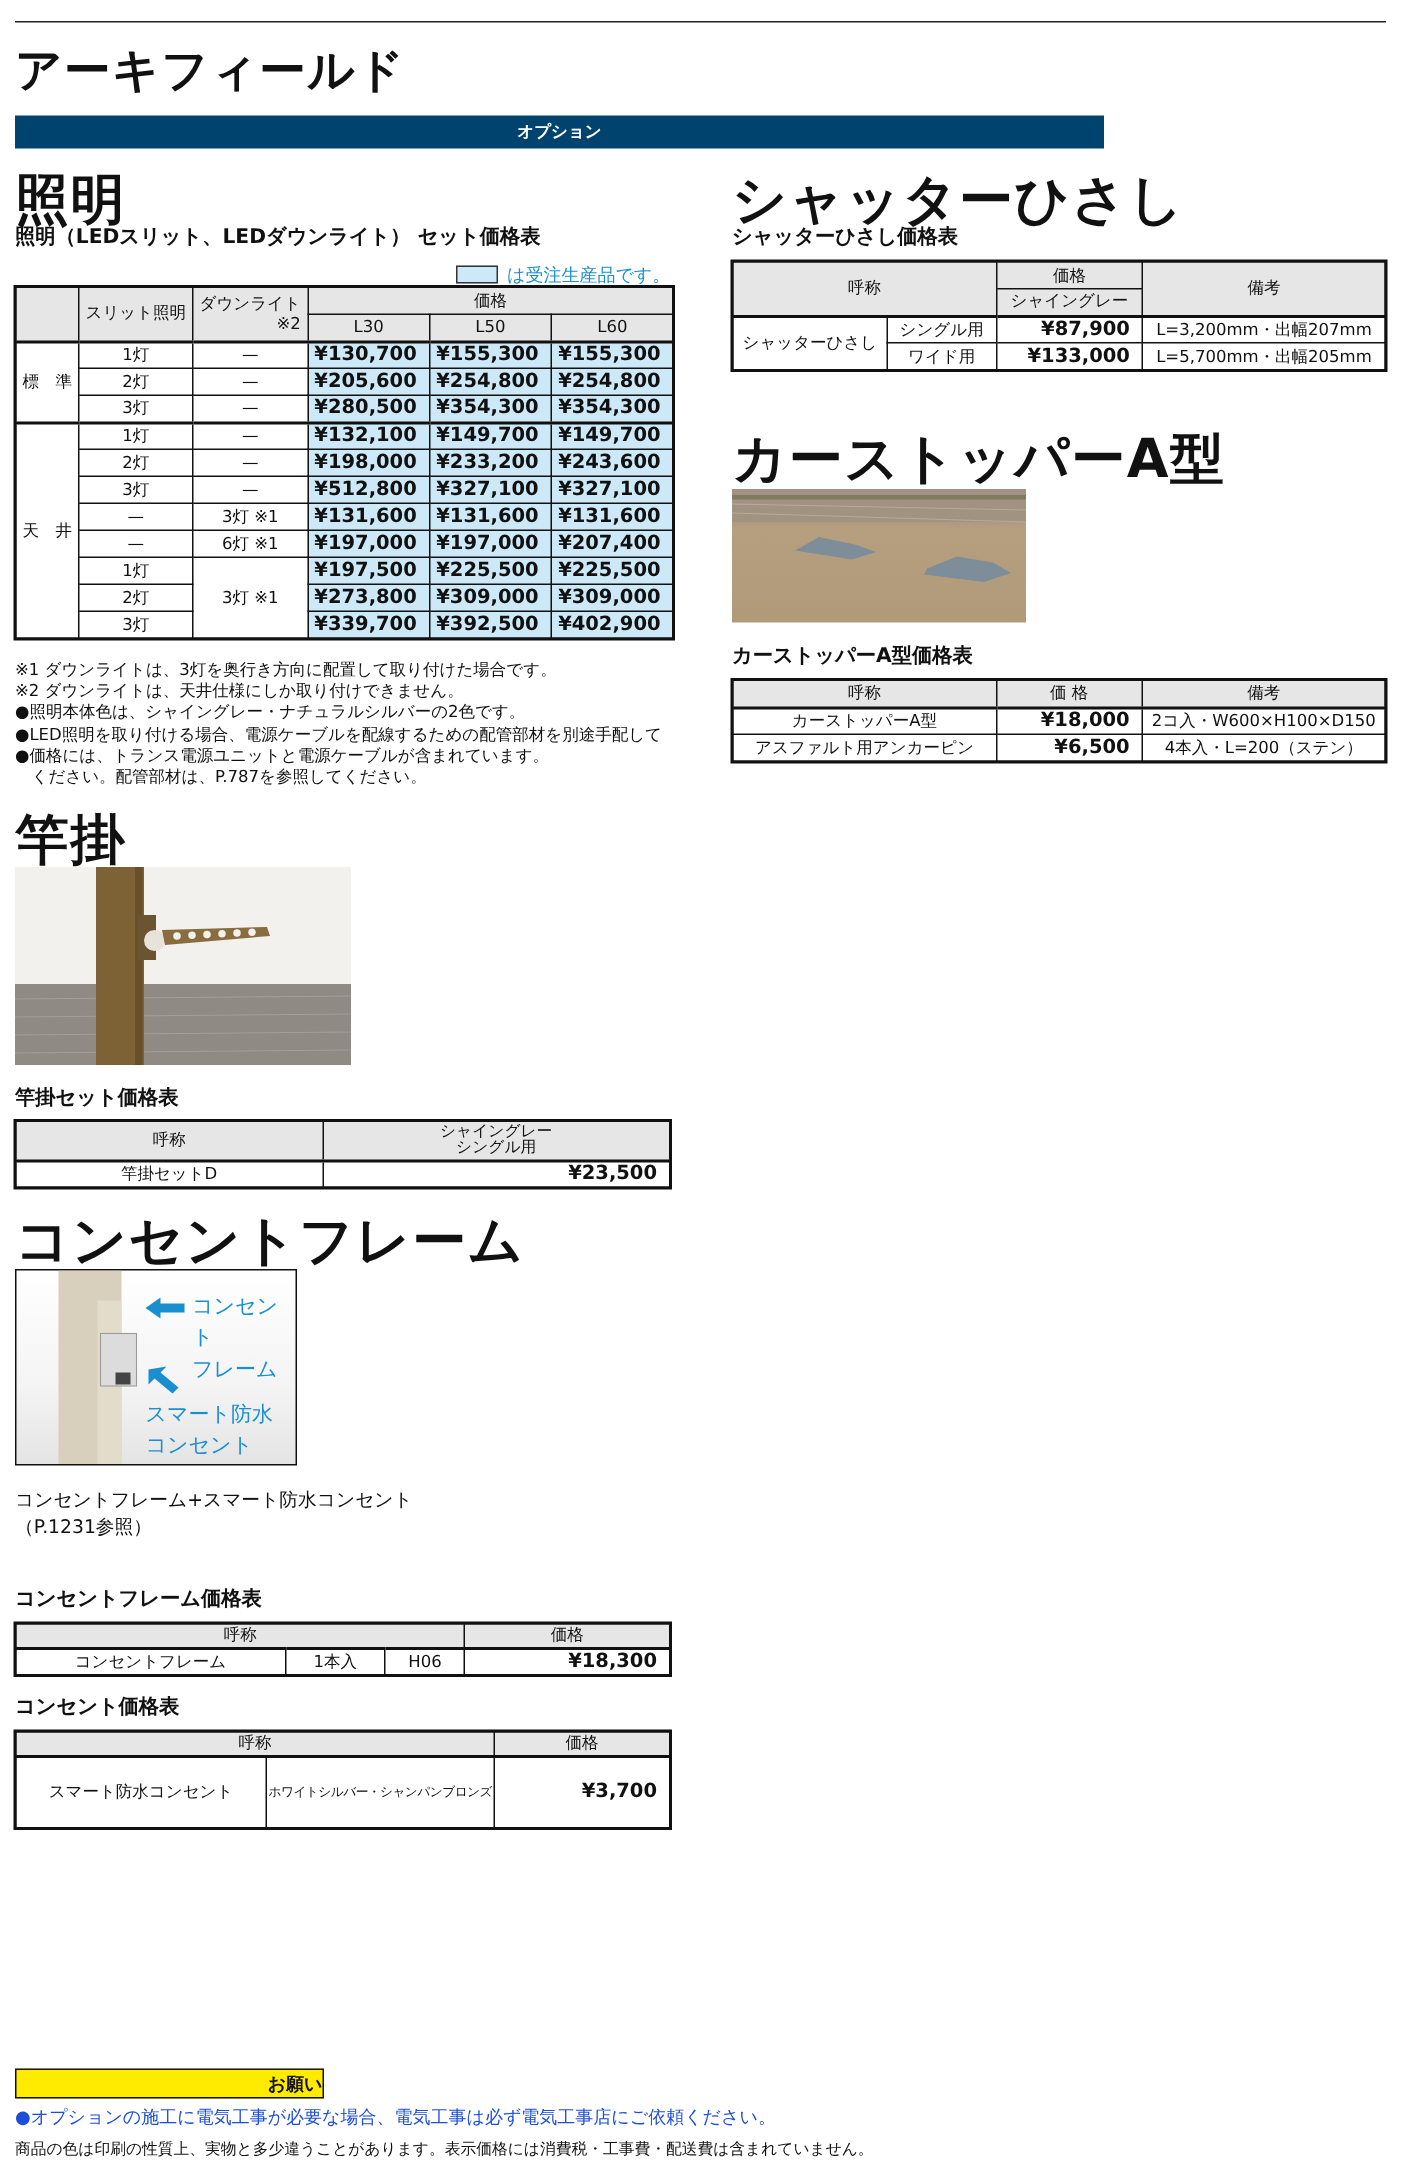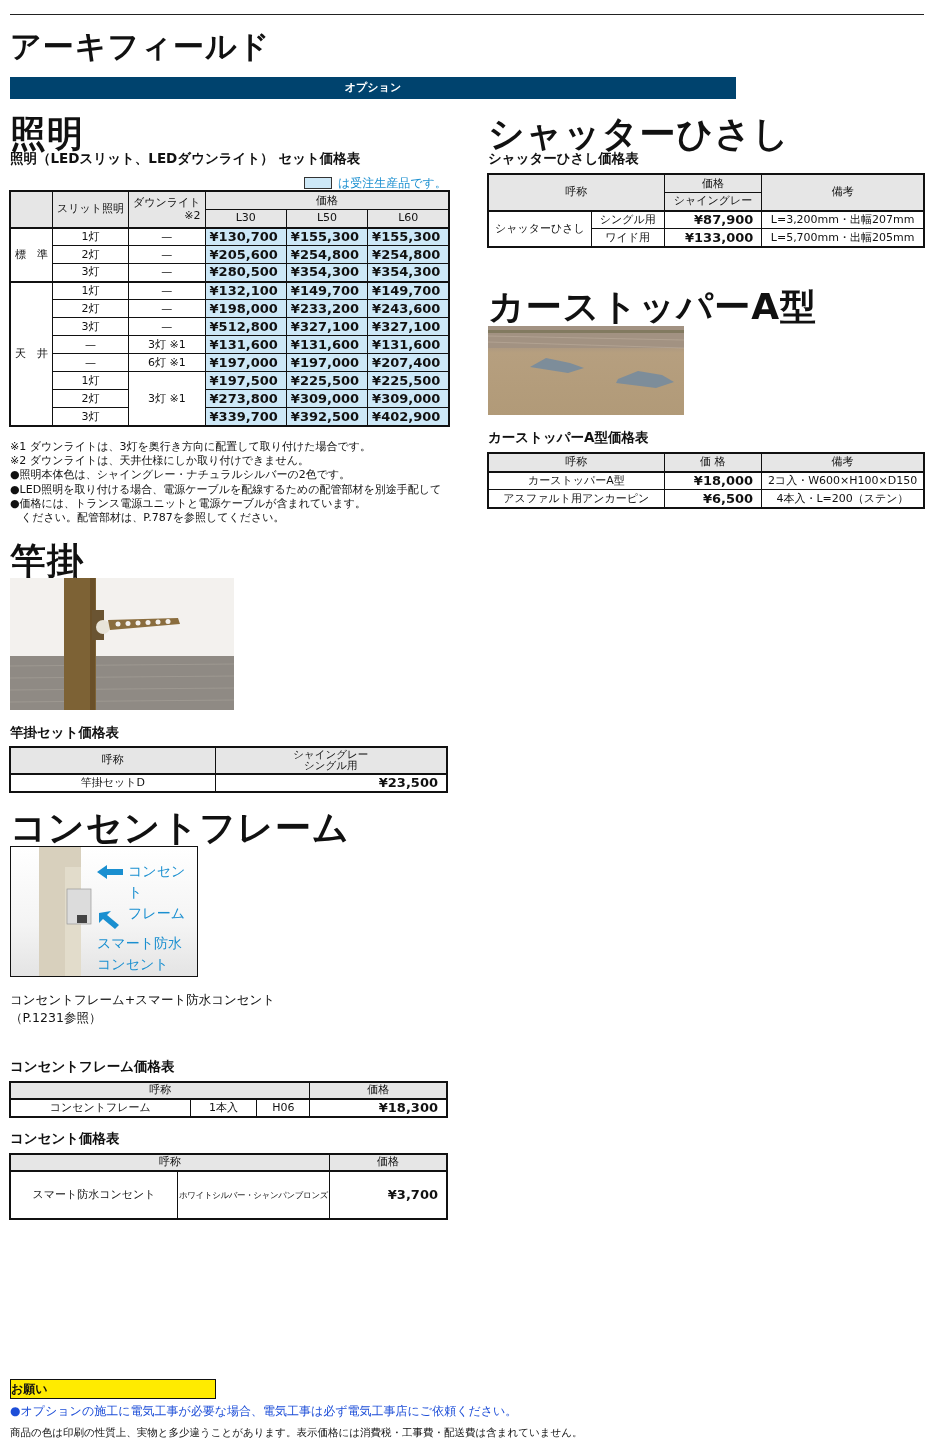--- a/index.html
+++ b/index.html
@@ -19,21 +19,21 @@
   th { background: #e6e6e6; text-align: center; }
   .tbl-outer { outline: 2px solid #111; outline-offset: -1px; }
   .c { text-align: center; }
   .blue { background: #cde8f7; }
   .price { text-align: right; font-weight: bold; font-size: 13px; padding-right: 8px; }
   .thick-top td { border-top: 2px solid #111; }
   .legend-box { display: inline-block; width: 28px; height: 12px; border: 1px solid #333; background: #cde8f7; vertical-align: middle; margin-right: 6px; }
   .legend-text { color: #1a8fd0; font-size: 12px; }
   .notes { font-size: 11px; line-height: 14.2px; }
   .photo { overflow: hidden; }
-  .ask-box { left: 10px; top: 1379px; width: 206px; height: 20px; background: #ffeb00; border: 1px solid #111; text-align: left; font-size: 12px; font-weight: bold; line-height: 18px; }
+  .ask-box { left: 10px; top: 1379px; width: 206px; height: 20px; background: #ffeb00; border: 1px solid #111; text-align: right; font-size: 12px; font-weight: bold; line-height: 18px; }
   .ask-text { left: 10px; top: 1403px; color: #1d4ed8; font-size: 12px; }
   .foot-text { left: 10px; top: 1426px; font-size: 10.5px; }
   .blue-label { color: #1a8fd0; font-size: 14px; line-height: 21px; position: absolute; }
 </style>
 </head>
 <body>
 
 <div class="abs top-rule"></div>
 <div class="abs page-title">アーキフィールド</div>
 <div class="abs option-bar">オプション</div>

